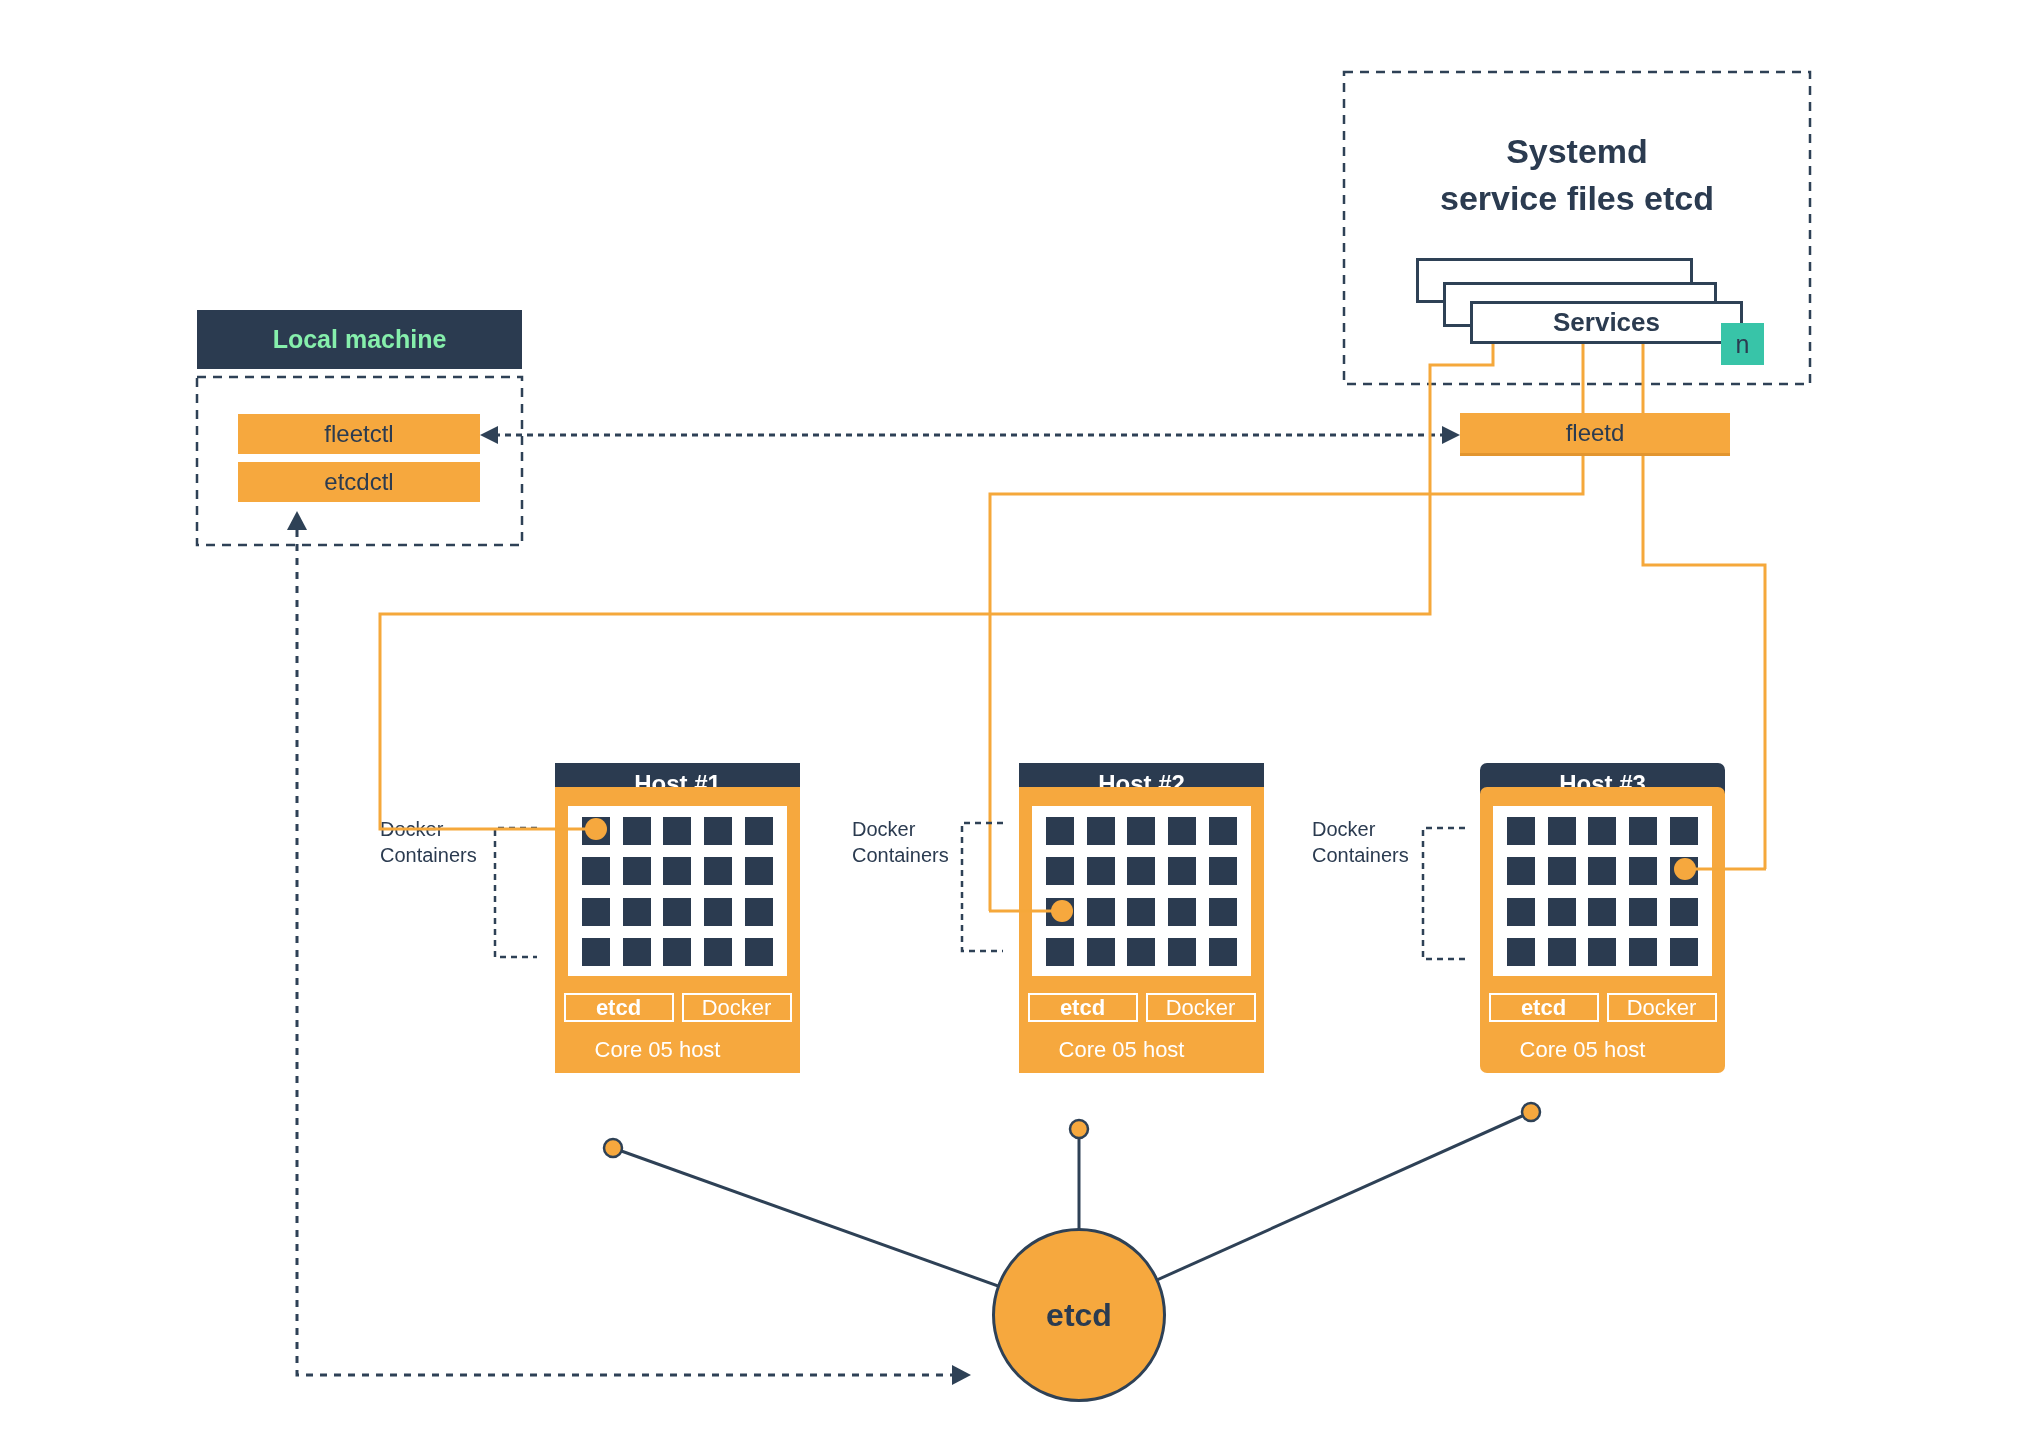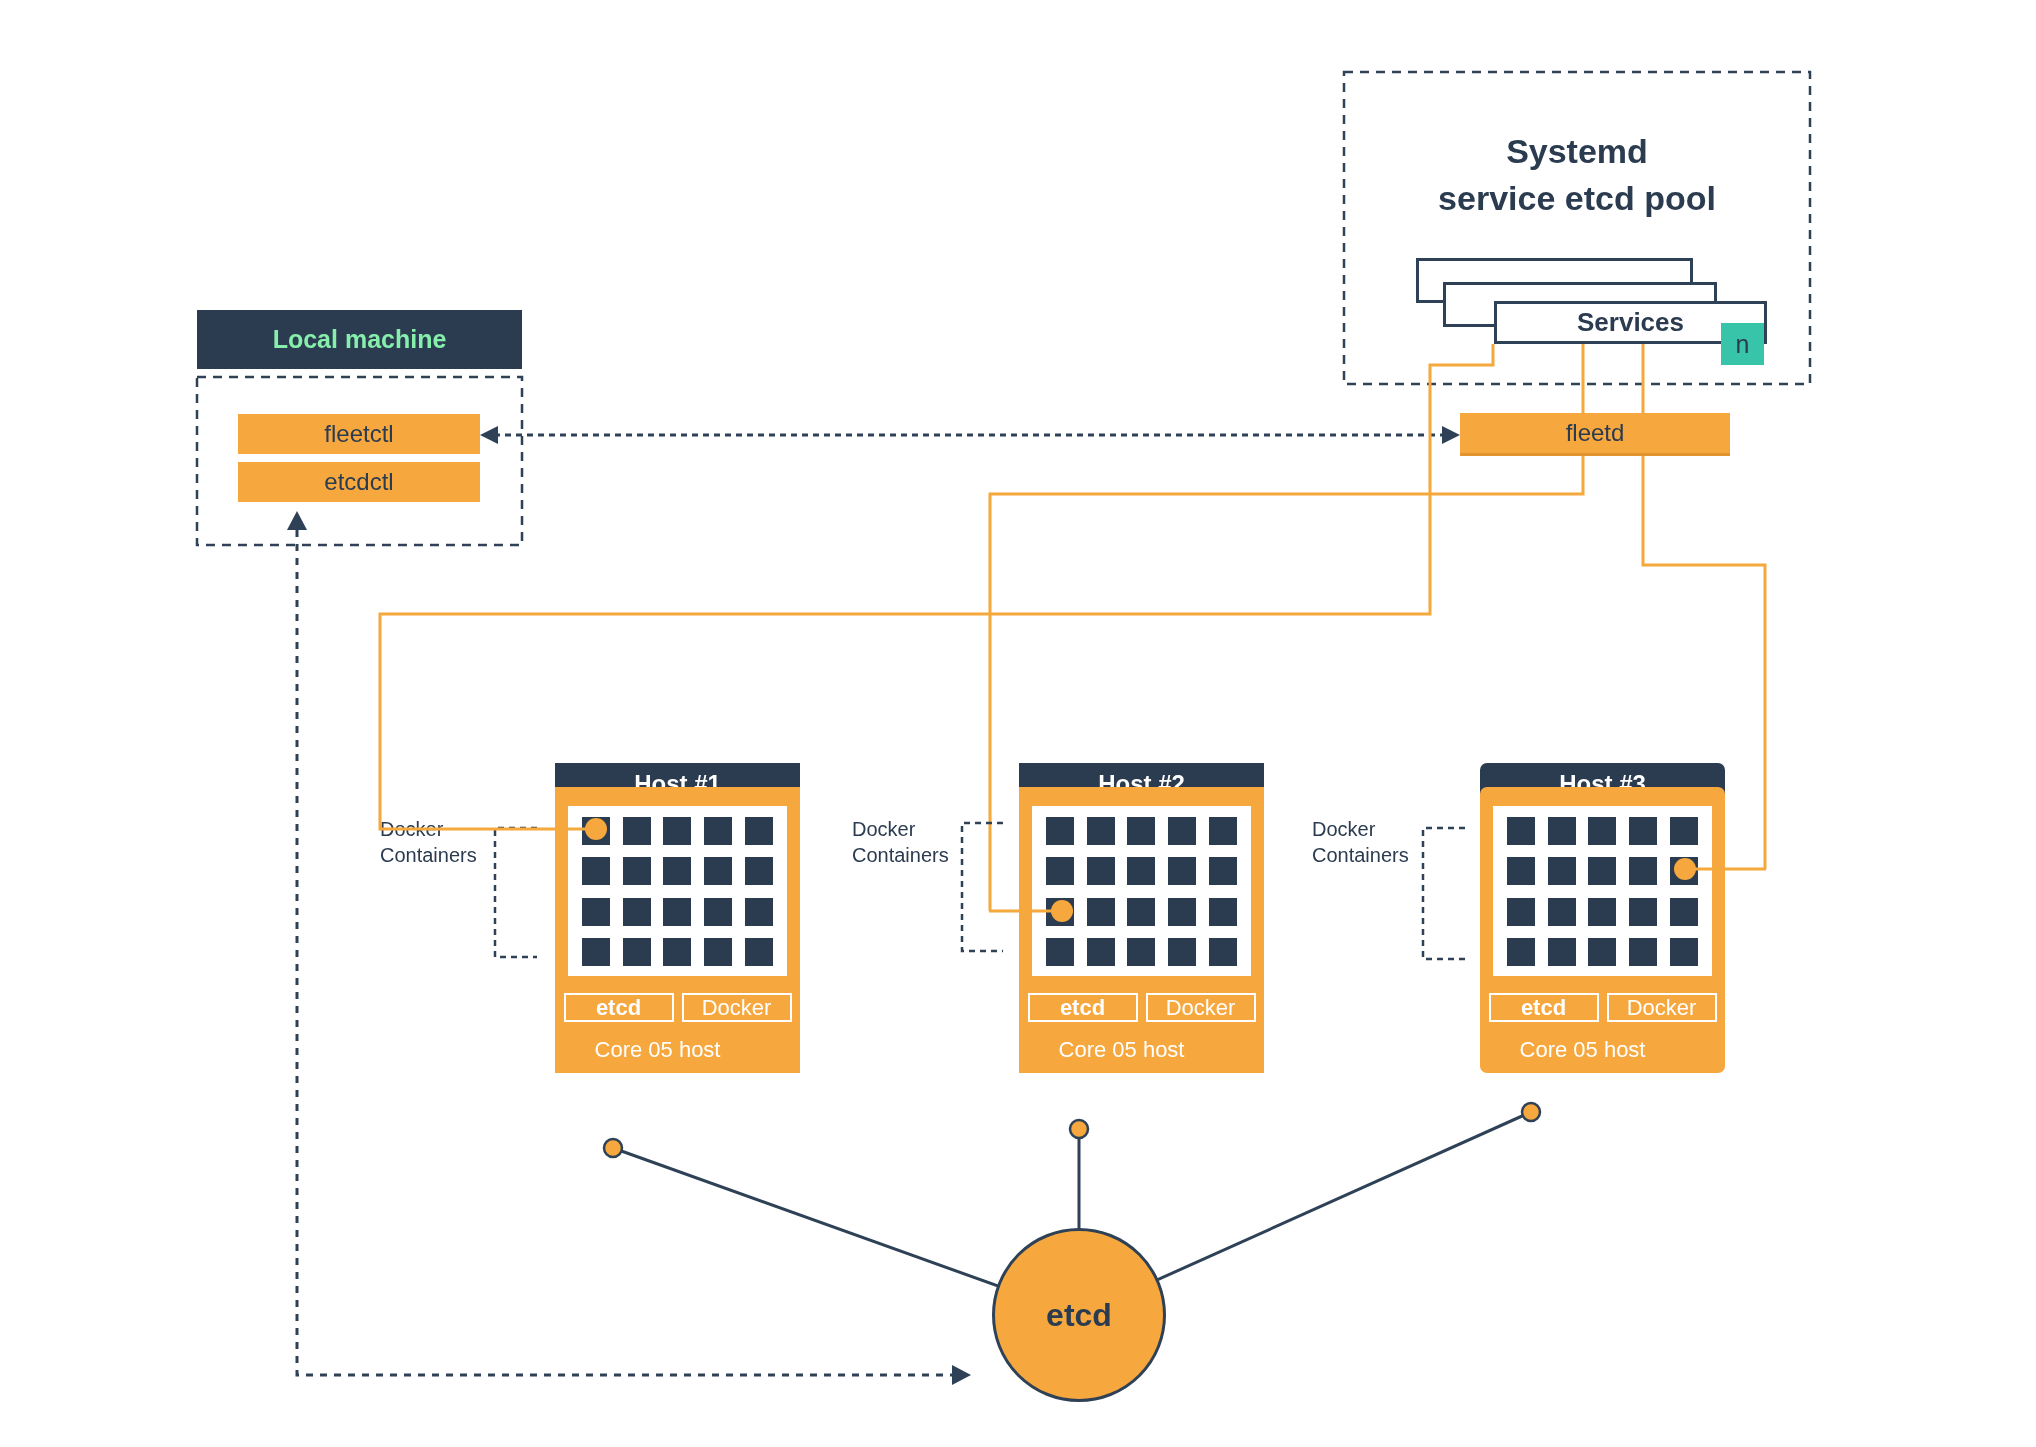--- a/index.html
+++ b/index.html
@@ -22,21 +22,21 @@
   .box{z-index:2;}
 
   
   .pool-title{left:1344px;top:128px;width:466px;text-align:center;color:var(--navy);
     font-weight:bold;font-size:34px;line-height:47px;z-index:2;}
   .card{background:#fff;border:3px solid var(--line-navy);box-sizing:border-box;}
   .card1{left:1416px;top:258px;width:277px;height:45px;z-index:2;}
   .card2{left:1443px;top:282px;width:274px;height:45px;z-index:2;}
   .card3{left:1470px;top:301px;width:273px;height:43px;z-index:2;
     display:flex;align-items:center;justify-content:center;
-    color:var(--navy);font-weight:bold;font-size:26px;margin-left:24px;}
+    color:var(--navy);font-weight:bold;font-size:26px;}
   .n-badge{left:1721px;top:323px;width:43px;height:42px;background:var(--teal);z-index:3;
     display:flex;align-items:center;justify-content:center;color:var(--navy);font-size:25px;}
 
   
   .local-header{left:197px;top:310px;width:325px;height:59px;background:var(--navy);
     display:flex;align-items:center;justify-content:center;color:#86efac;font-weight:bold;font-size:25px;z-index:2;}
   .ctl-box{left:238px;width:242px;height:40px;background:var(--orange);
     display:flex;align-items:center;justify-content:center;color:var(--navy);font-size:24px;z-index:2;}
   .fleetctl{top:414px;}
   .etcdctl{top:462px;}
@@ -98,21 +98,21 @@
     <line x1="613" y1="1148" x2="1079" y2="1315" stroke="#2e4156" stroke-width="3"></line>
     <line x1="1079" y1="1129" x2="1079" y2="1315" stroke="#2e4156" stroke-width="3"></line>
     <line x1="1531" y1="1112" x2="1079" y2="1315" stroke="#2e4156" stroke-width="3"></line>
     <circle cx="613" cy="1148" r="9" fill="#f6a83e" stroke="#2e4156" stroke-width="2.5"></circle>
     <circle cx="1079" cy="1129" r="9" fill="#f6a83e" stroke="#2e4156" stroke-width="2.5"></circle>
     <circle cx="1531" cy="1112" r="9" fill="#f6a83e" stroke="#2e4156" stroke-width="2.5"></circle>
   </svg>
 
   <div class="abs pool-title">
     <div>Systemd</div>
-    <div>service etcd pool</div>
+    <div>service files etcd</div>
   </div>
   <div class="abs card card1"></div>
   <div class="abs card card2"></div>
   <div class="abs card card3">
     <span>Services</span>
   </div>
   <div class="abs n-badge">
     <span>n</span>
   </div>
 

